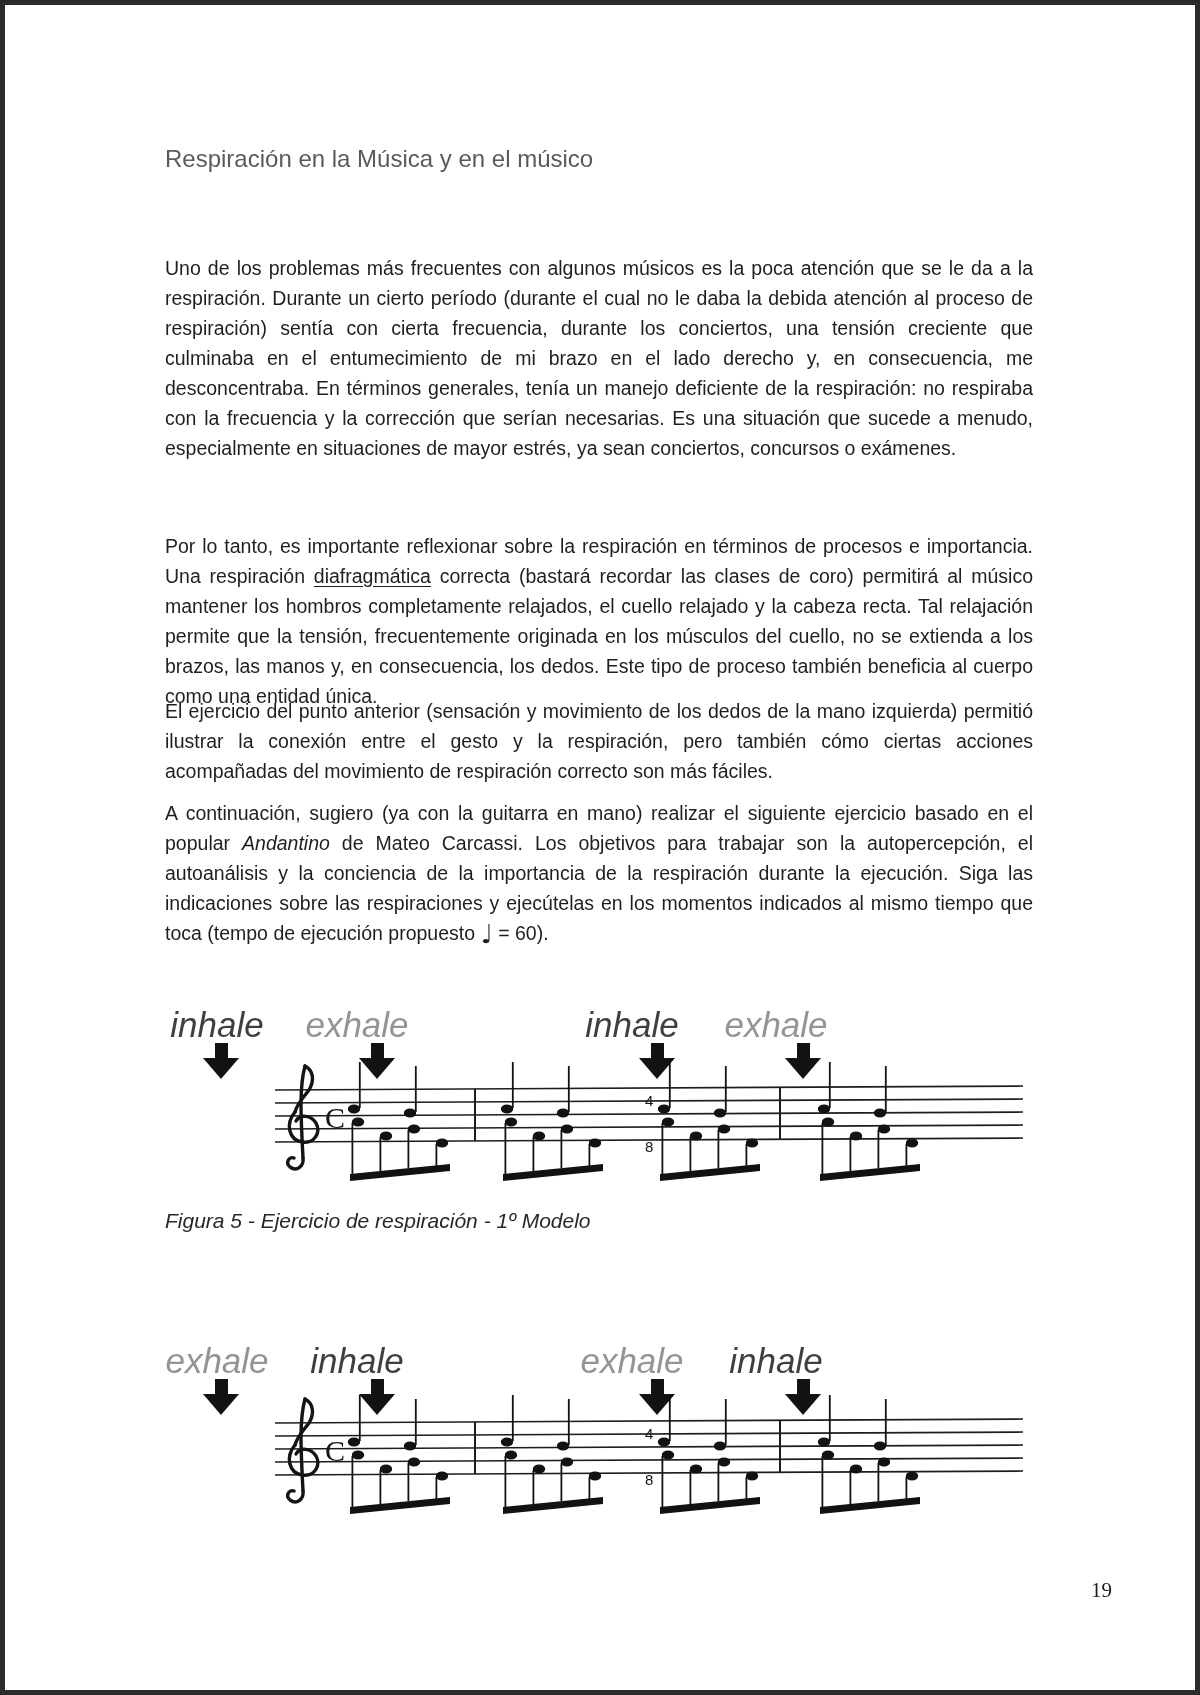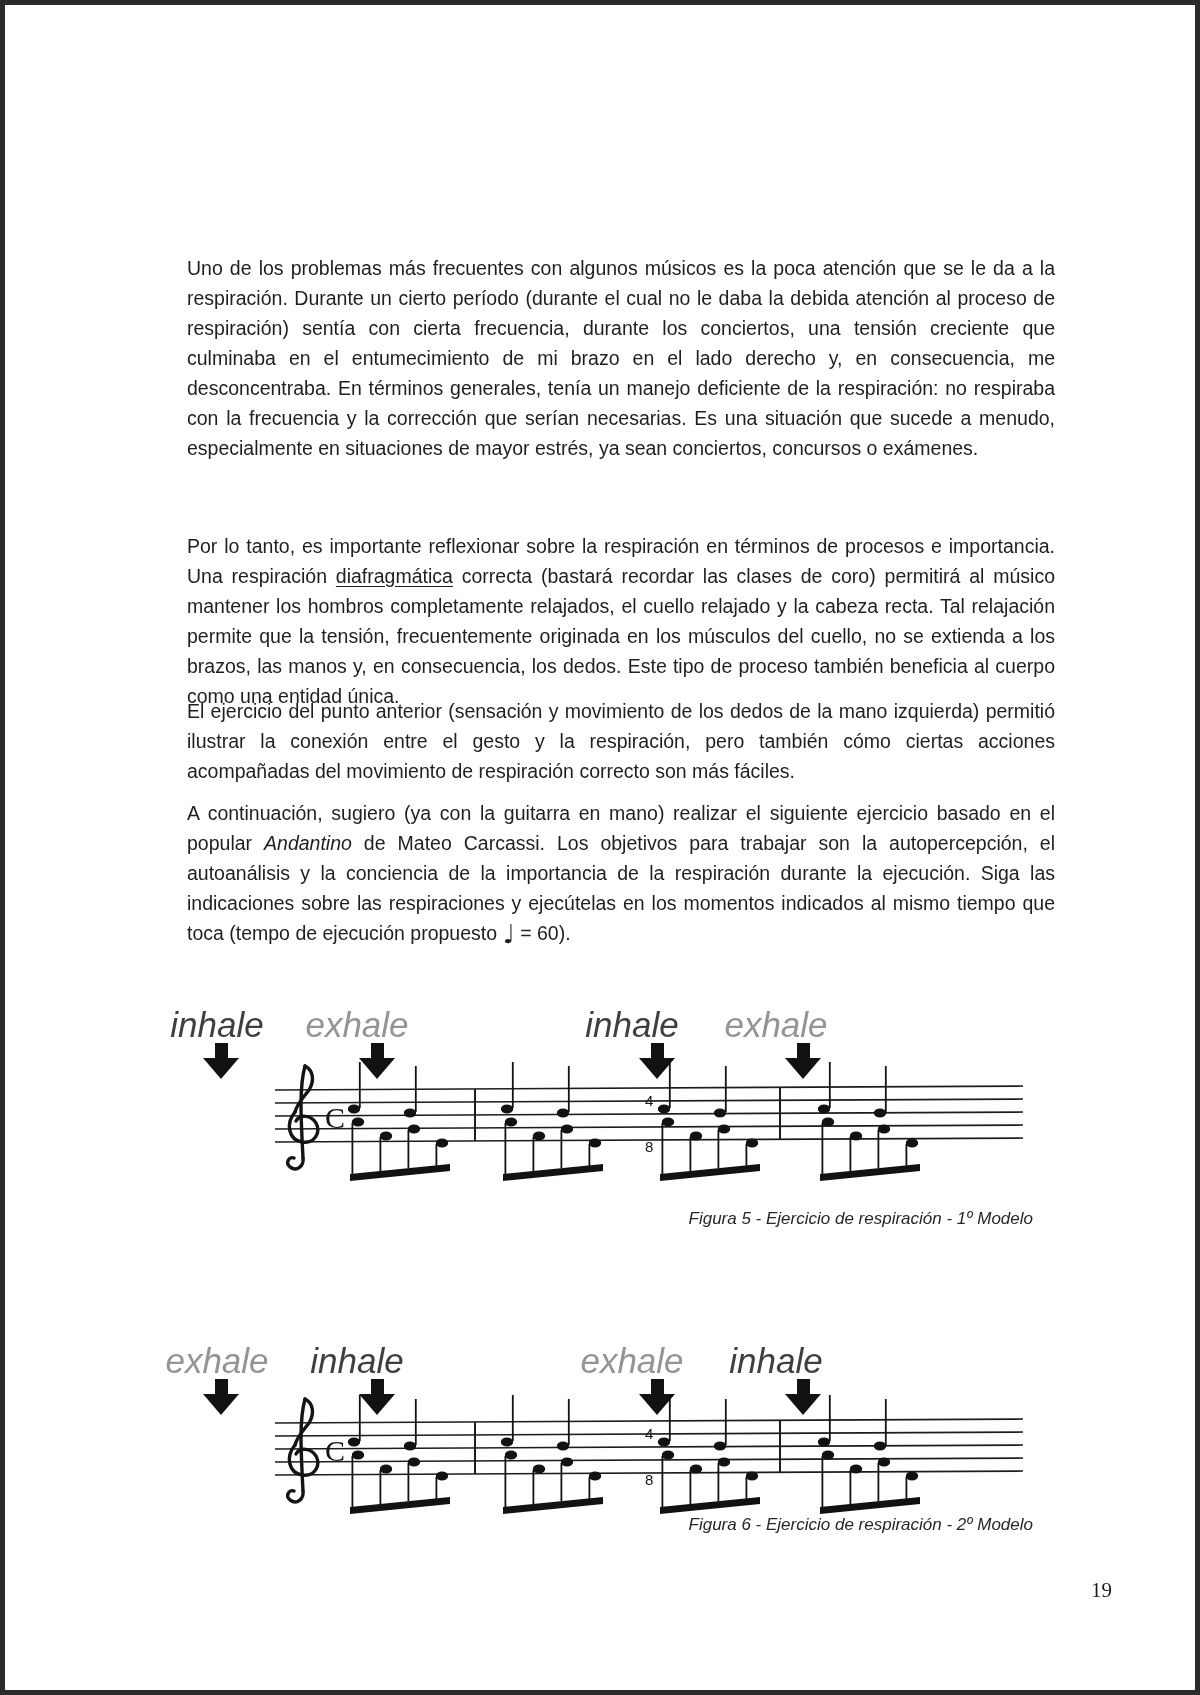--- a/index.html
+++ b/index.html
@@ -14,21 +14,21 @@
     overflow:hidden;
   }
   .abs { position:absolute; }
   .doc-heading {
     left:160px; top:140px; width:868px;
     font-size:24px; color:#5a5a5a; font-weight:400;
   }
   .para {
     left:160px; width:868px;
     font-size:19.5px; line-height:30px;
-    text-align:justify; color:#1f1f1f;margin-left:22px;
+    text-align:justify; color:#1f1f1f;
   }
   .p1 { top:228px; }
   .p2 { top:506px; }
   .p3 { top:671px; }
   .p4 { top:773px; }
   .p5 { top:1250px; text-align:left; }
   .u-word { text-decoration:underline; text-underline-offset:3px; }
   .i-word { font-style:italic; }
   .note-glyph { font-size:26px; line-height:30px; vertical-align:-3px; font-family:"DejaVu Sans", sans-serif; }
 
@@ -53,37 +53,38 @@
     border-top:21px solid #121212; }
   .lx0 { left:62px; }  .lx1 { left:202px; } .lx2 { left:477px; } .lx3 { left:621px; }
   .ax0 { left:66px; }  .ax1 { left:222px; } .ax2 { left:502px; } .ax3 { left:648px; }
 
   .score-svg { position:absolute; left:120px; width:750px; height:170px; }
   .fig5 .score-svg { top:55px; }
   .fig6 .score-svg { top:52px; }
 
   .fig-caption {
     left:160px; width:868px;
-    text-align:right; font-style:italic;
-    font-size:17px; color:#272727;
+    text-align:left; font-style:italic;
+    font-size:21px; color:#272727;
   }
   .cap5 { top:1204px; }
   .cap6 { top:1510px; }
 
   .page-number {
     left:1086px; top:1573px;
     font-family:Liberation Serif, serif;
     font-size:21px; color:#1c1c1c;
   }
 </style>
 </head>
 <body>
 
 <div class="page-frame">
 
+  <div class="abs doc-heading">Respiración en la Música y en el músico</div>
 
   <p class="abs para p1">Uno de los problemas más frecuentes con algunos músicos es la poca atención que se le da a la respiración. Durante un cierto período (durante el cual no le daba la debida atención al proceso de respiración) sentía con cierta frecuencia, durante los conciertos, una tensión creciente que culminaba en el entumecimiento de mi brazo en el lado derecho y, en consecuencia, me desconcentraba. En términos generales, tenía un manejo deficiente de la respiración: no respiraba con la frecuencia y la corrección que serían necesarias. Es una situación que sucede a menudo, especialmente en situaciones de mayor estrés, ya sean conciertos, concursos o exámenes.</p>
 
   <p class="abs para p2"><span>Por lo tanto, es importante reflexionar sobre la respiración en términos de procesos e importancia. Una respiración </span><span class="u-word">diafragmática</span><span> correcta (bastará recordar las clases de coro) permitirá al músico mantener los hombros completamente relajados, el cuello relajado y la cabeza recta. Tal relajación permite que la tensión, frecuentemente originada en los músculos del cuello, no se extienda a los brazos, las manos y, en consecuencia, los dedos. Este tipo de proceso también beneficia al cuerpo como una entidad única.</span></p>
 
   <p class="abs para p3">El ejercicio del punto anterior (sensación y movimiento de los dedos de la mano izquierda) permitió ilustrar la conexión entre el gesto y la respiración, pero también cómo ciertas acciones acompañadas del movimiento de respiración correcto son más fáciles.</p>
 
   <p class="abs para p4"><span>A continuación, sugiero (ya con la guitarra en mano) realizar el siguiente ejercicio basado en el popular </span><span class="i-word">Andantino</span><span> de Mateo Carcassi. Los objetivos para trabajar son la autopercepción, el autoanálisis y la conciencia de la importancia de la respiración durante la ejecución. Siga las indicaciones sobre las respiraciones y ejecútelas en los momentos indicados al mismo tiempo que toca (tempo de ejecución propuesto </span><span class="note-glyph">♩</span><span> = 60).</span></p>
 
   <div class="abs figure-block fig5">
@@ -193,17 +194,16 @@
       </div>
 
     <svg class="score-svg" viewBox="0 0 750 170">
       <use href="#score-art"></use>
       <text x="50" y="68" font-size="30" font-family="Liberation Serif, serif" fill="#141414">C</text>
       <text x="370" y="46" font-size="15" fill="#141414">4</text>
       <text x="370" y="92" font-size="15" fill="#141414">8</text>
     </svg>
   </div>
 
-  <div class="abs fig-caption cap6">Figura 6 - Ejercicio de respiración - 2º Modelo</div>
 
   <div class="abs page-number">19</div>
 
 </div>
 
 </body></html>

